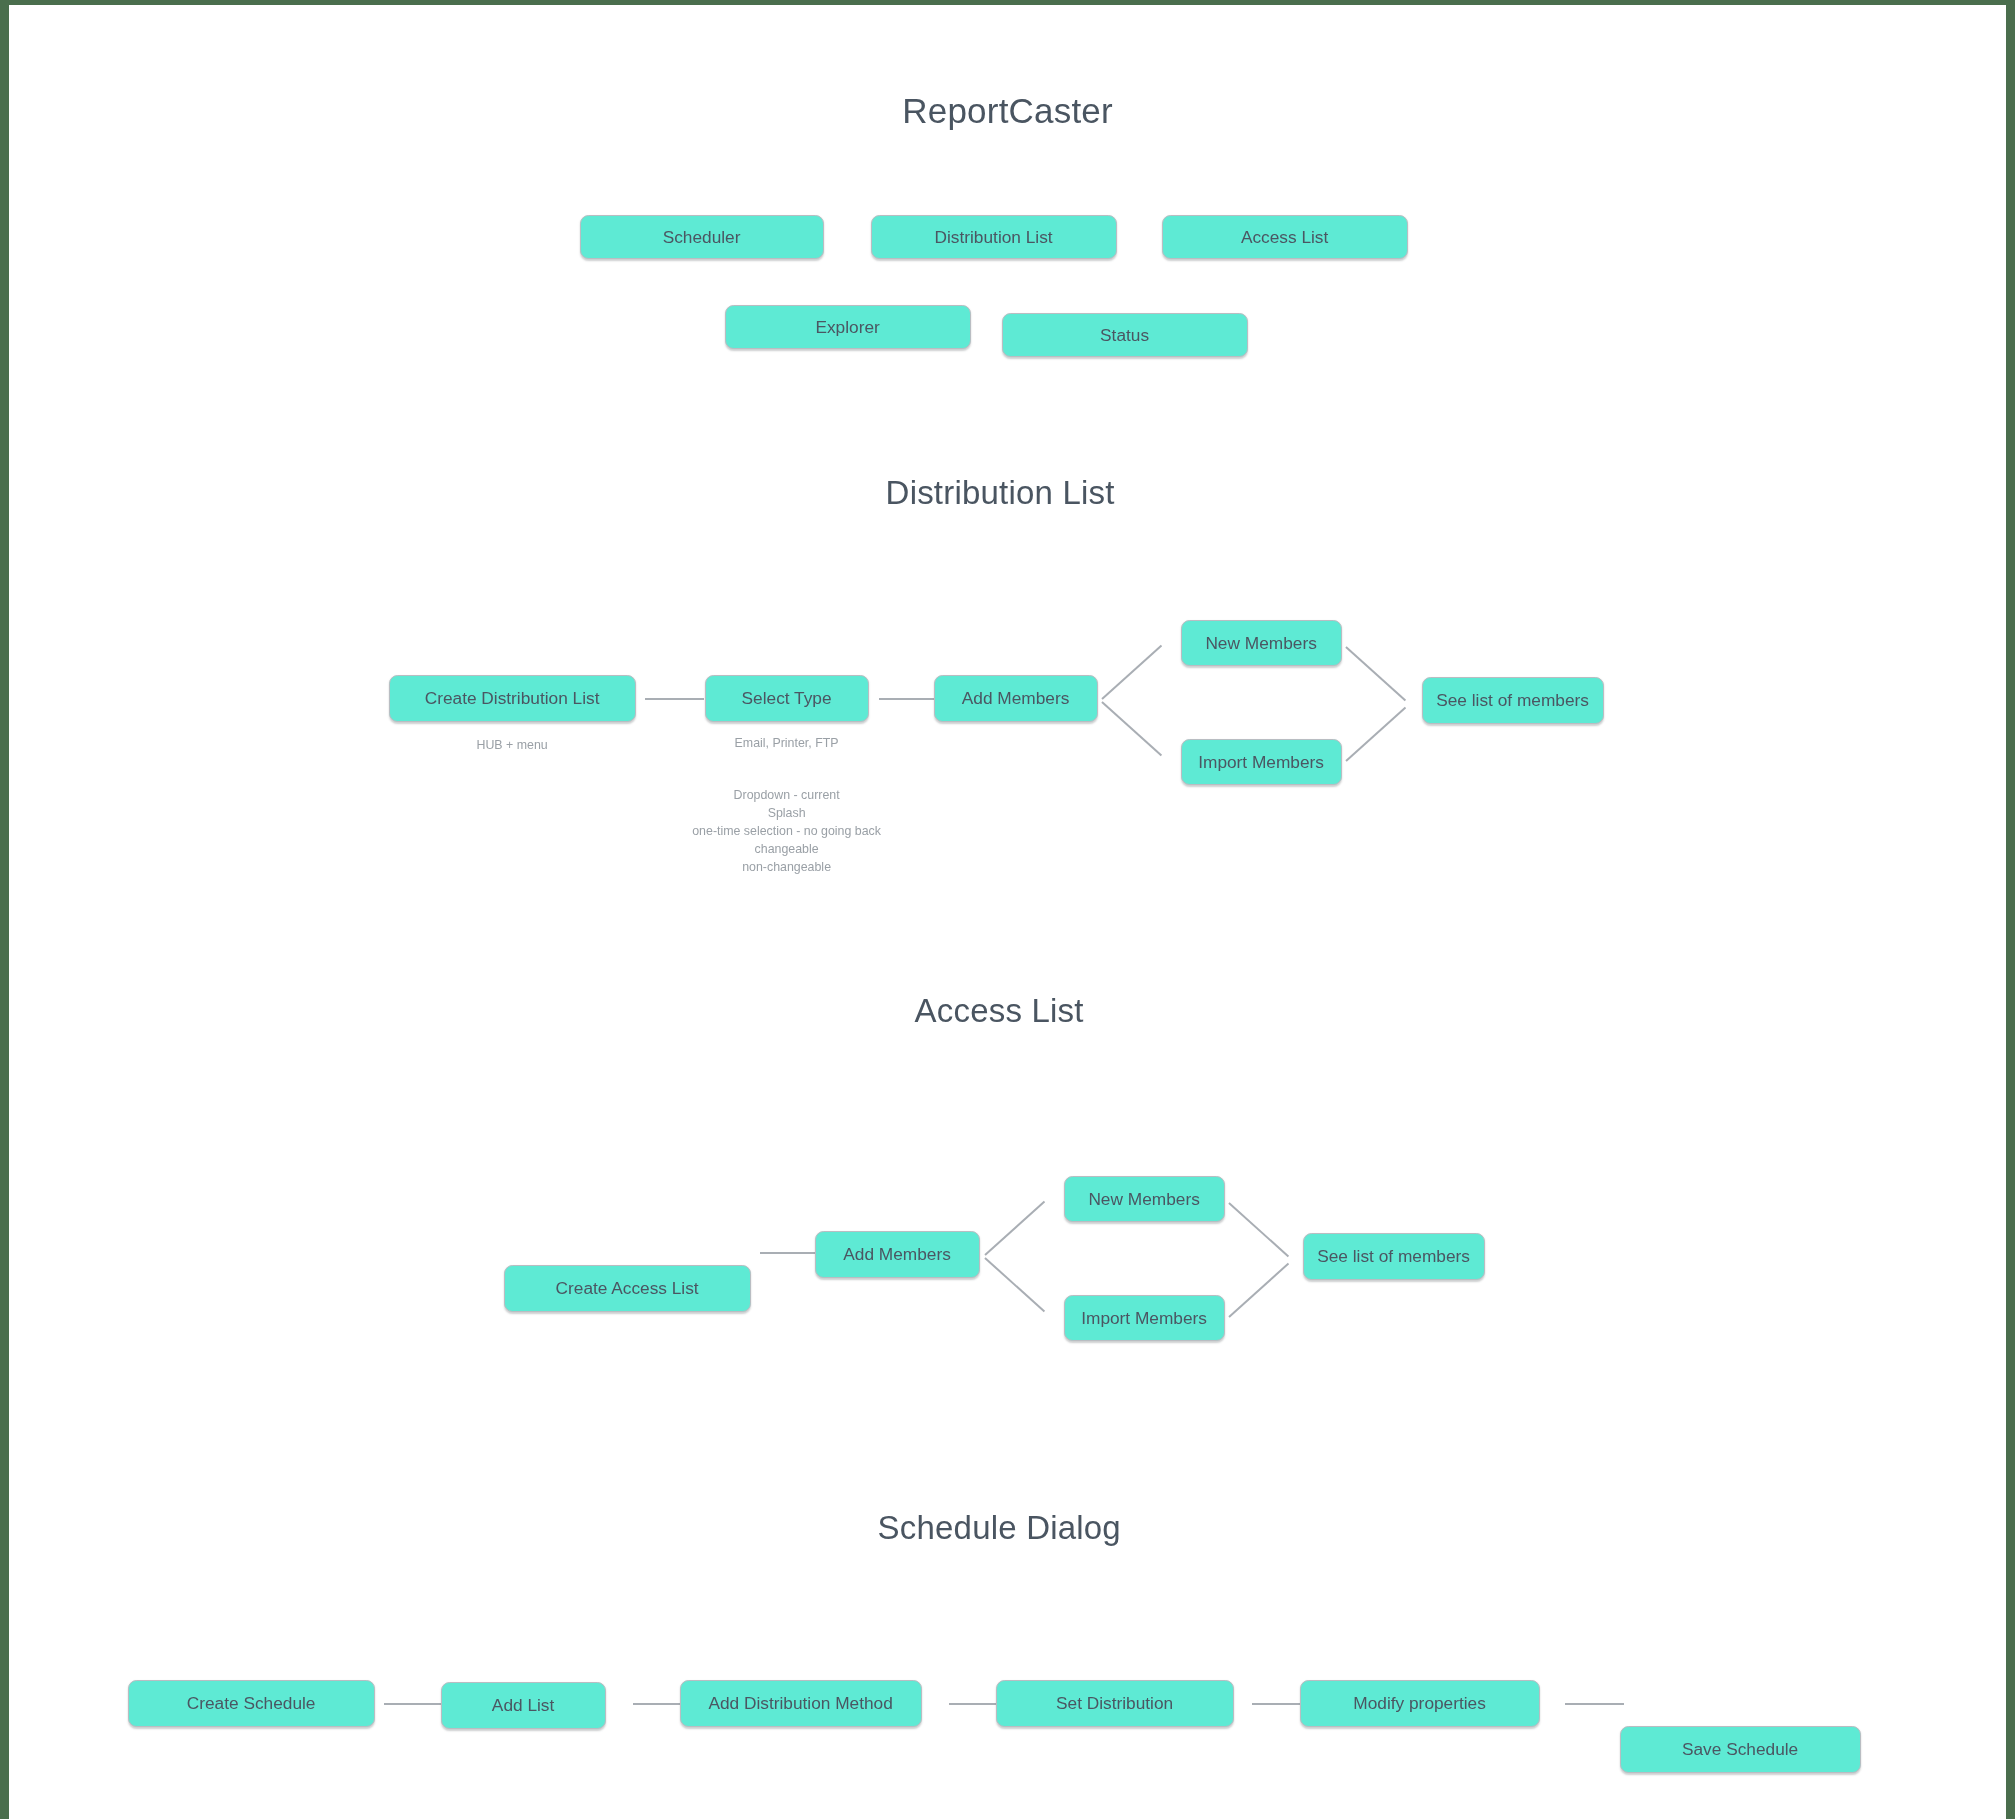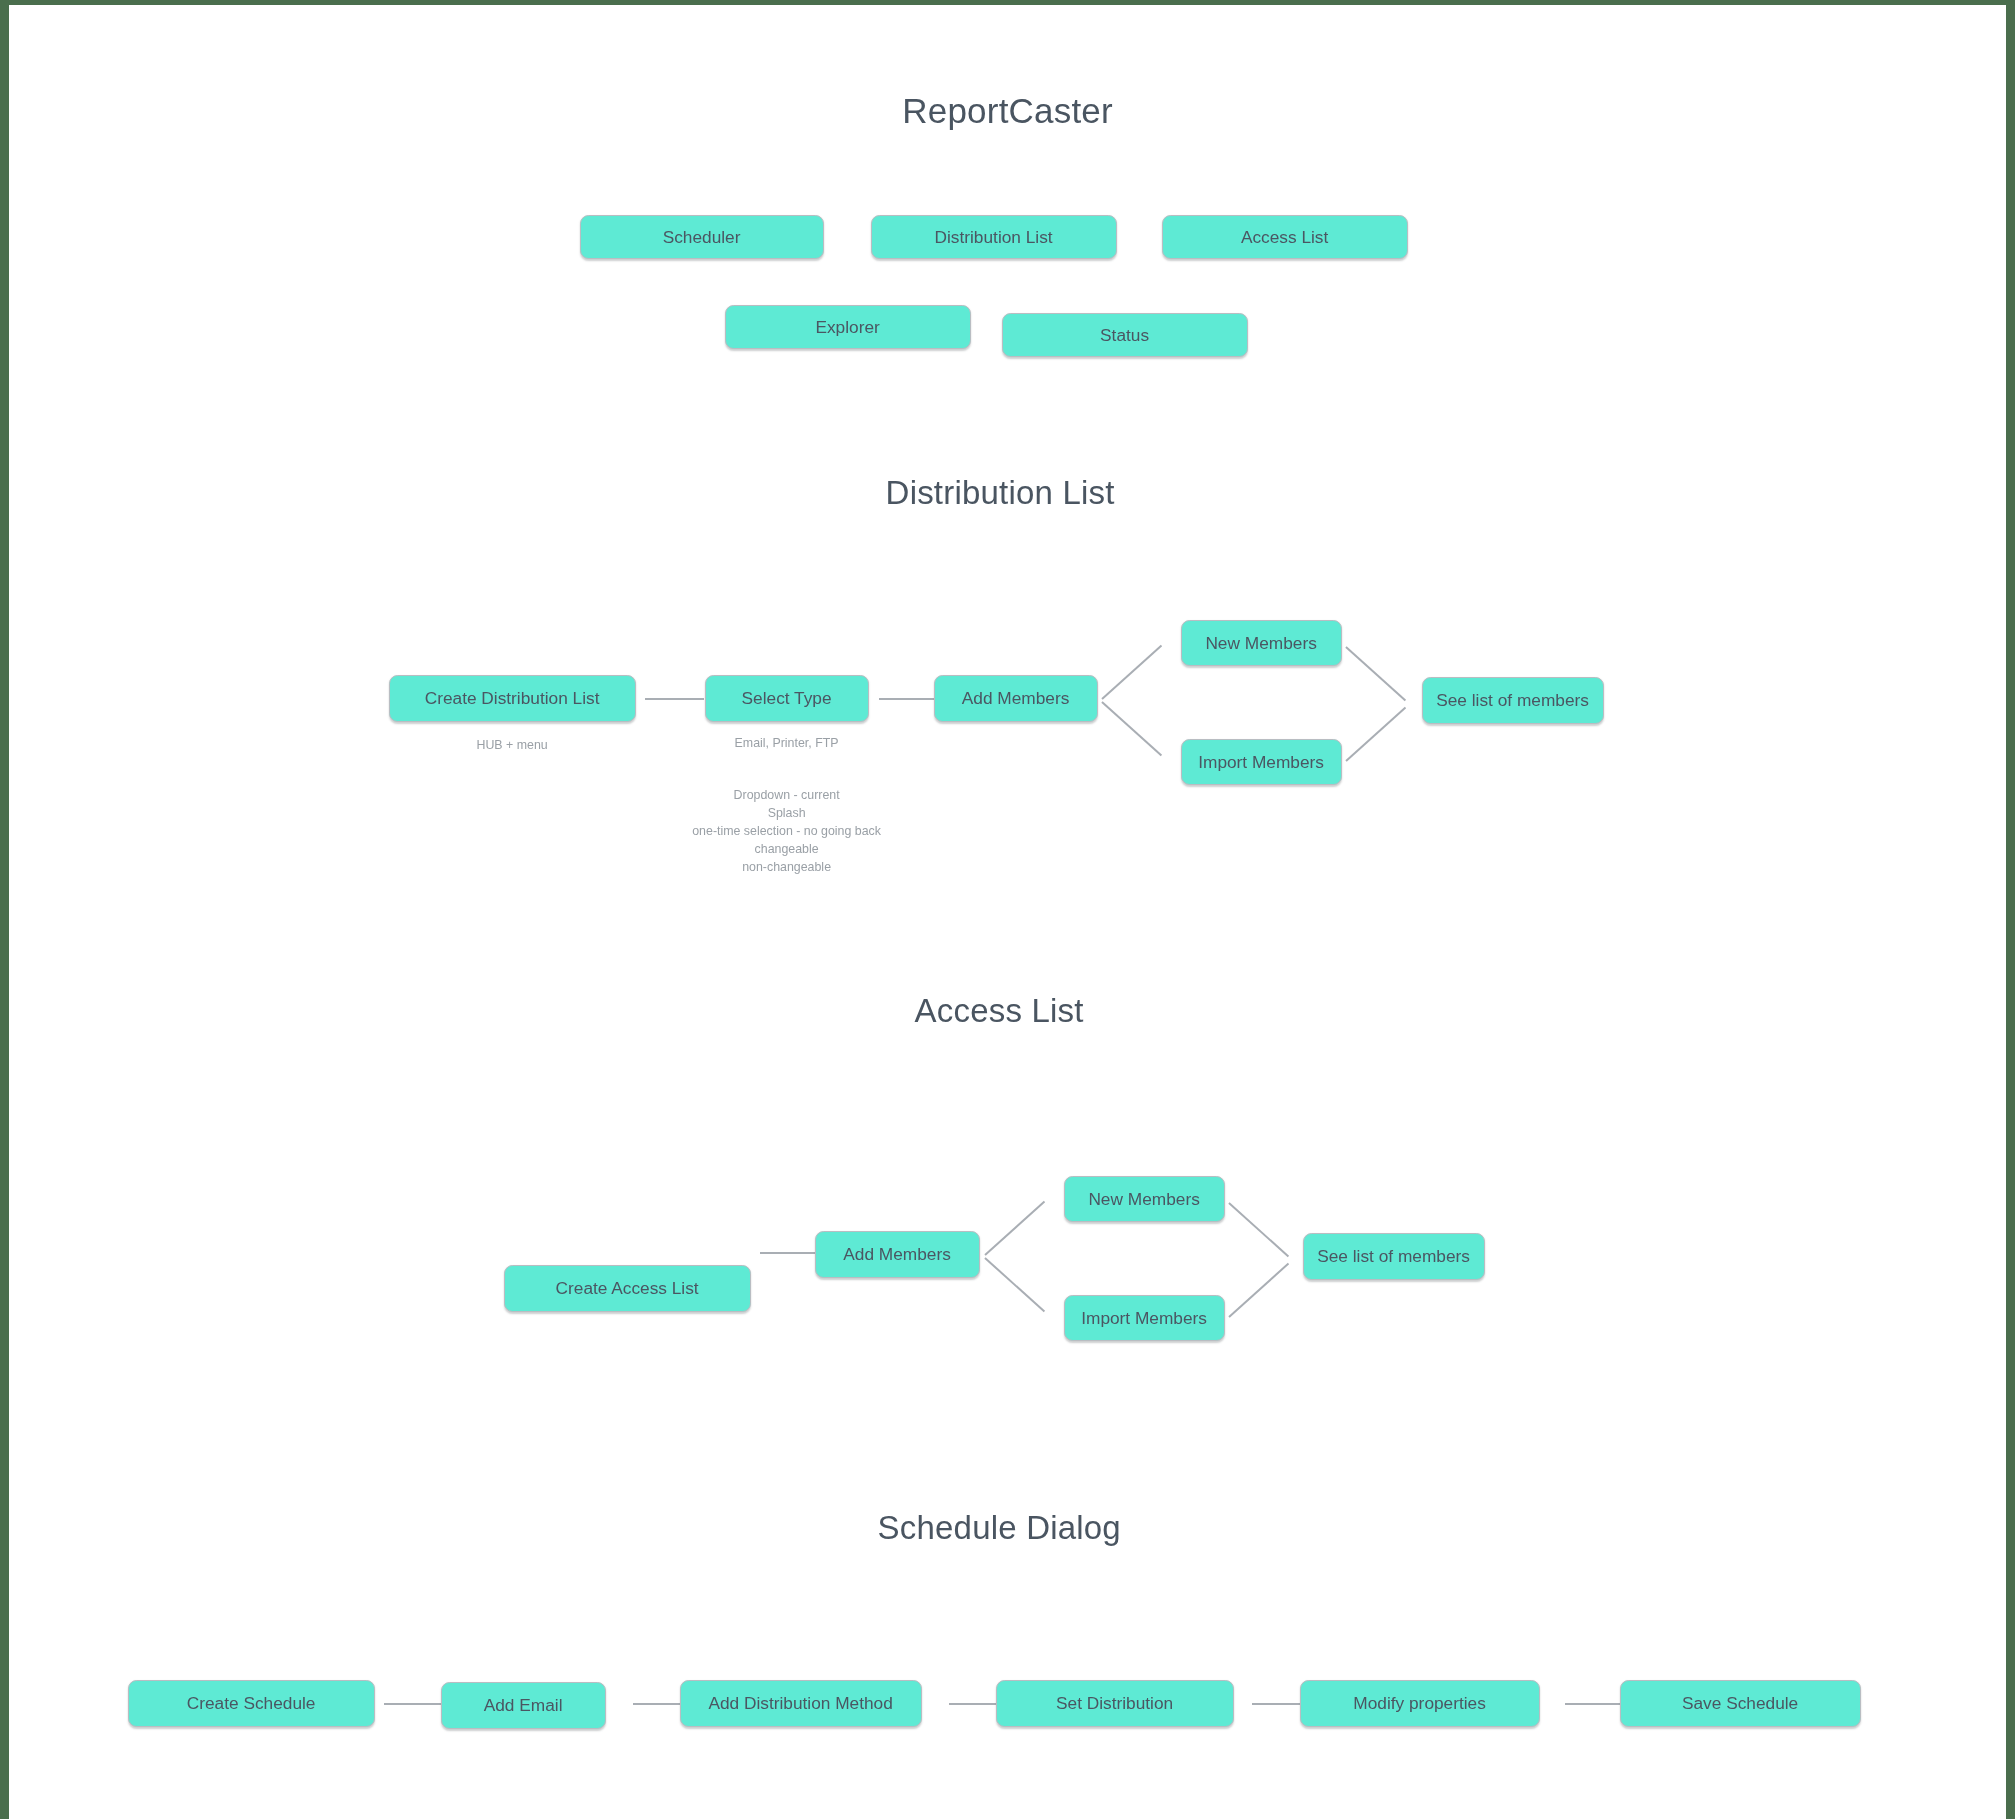--- a/index.html
+++ b/index.html
@@ -189,37 +189,37 @@
   </div>
 
   <div class="section-title" style="left:869px;top:1504px;">Schedule Dialog</div>
 
   <div class="node" style="left:119px;top:1675px;width:247px;height:47px;">
     <span>Create Schedule</span>
   </div>
   <div class="hline" style="left:375px;top:1698px;width:59px;"></div>
 
   <div class="node" style="left:432px;top:1677px;width:165px;height:47px;">
-    <span>Add Email</span>
+    <span>Add List</span>
   </div>
   <div class="hline" style="left:624px;top:1698px;width:59px;"></div>
 
   <div class="node" style="left:671px;top:1675px;width:242px;height:47px;">
     <span>Add Distribution Method</span>
   </div>
   <div class="hline" style="left:940px;top:1698px;width:59px;"></div>
 
   <div class="node" style="left:987px;top:1675px;width:238px;height:47px;">
     <span>Set Distribution</span>
   </div>
   <div class="hline" style="left:1243px;top:1698px;width:59px;"></div>
 
   <div class="node" style="left:1291px;top:1675px;width:240px;height:47px;">
     <span>Modify properties</span>
   </div>
   <div class="hline" style="left:1556px;top:1698px;width:59px;"></div>
 
-  <div class="node" style="left:1611px;top:1675px;width:241px;height:47px;">
+  <div class="node" style="left:1611px;top:1721px;width:241px;height:47px;">
     <span>Save Schedule</span>
   </div>
 
 </div>
 
 
 </body></html>

